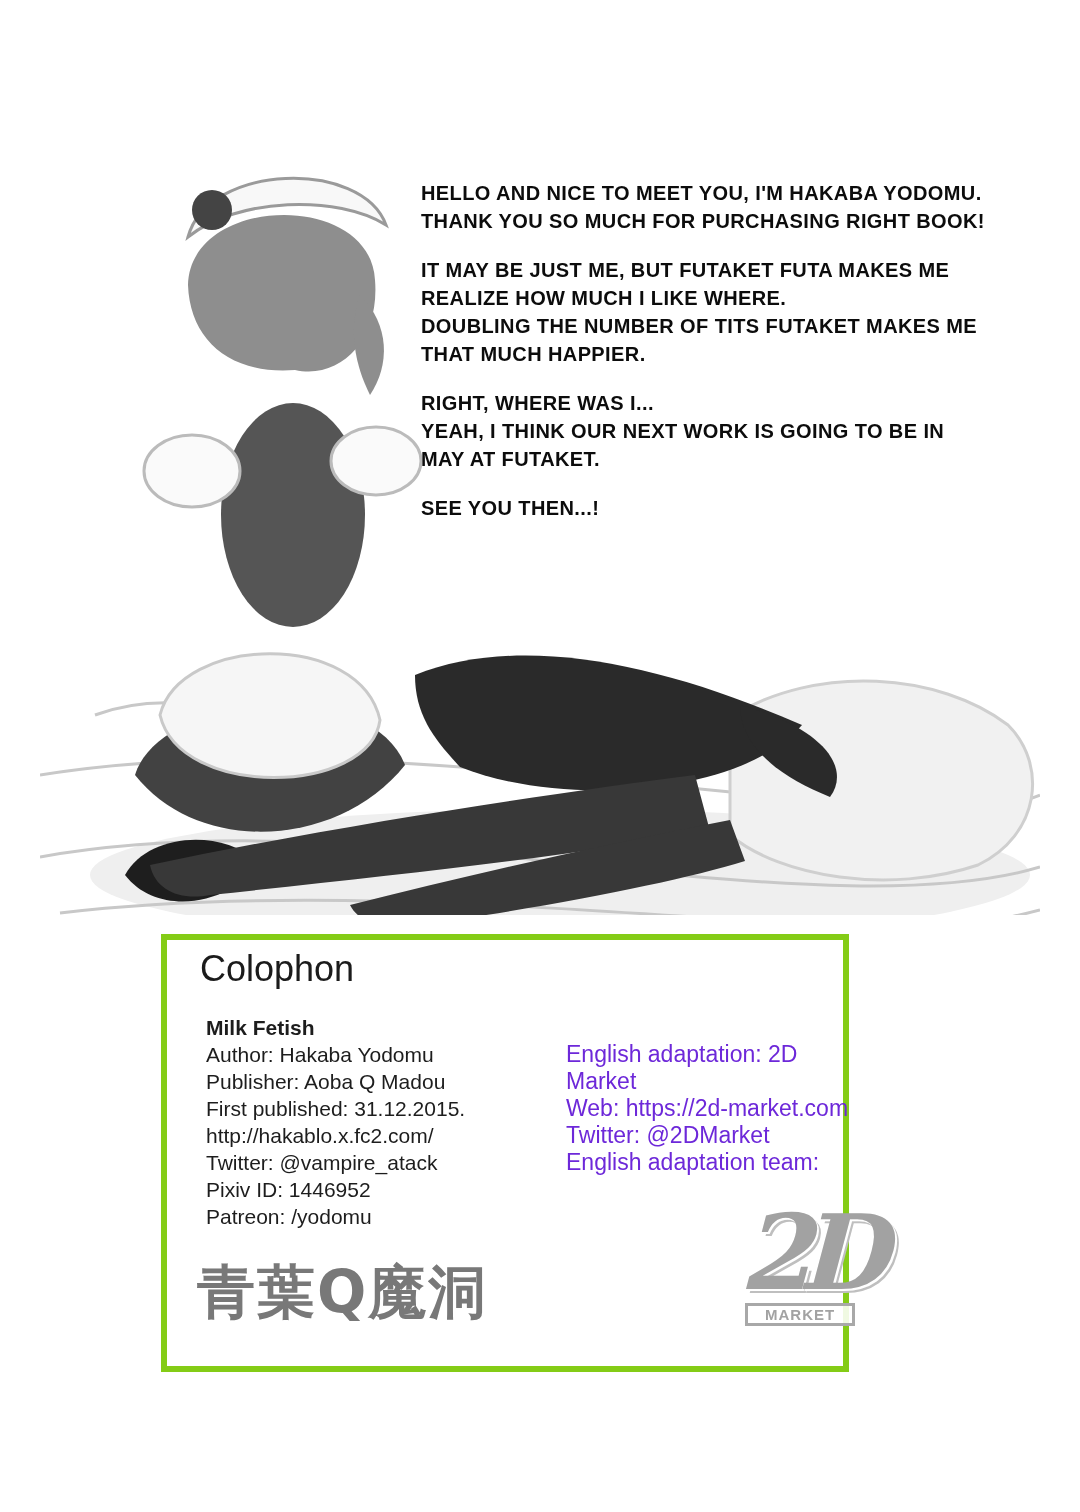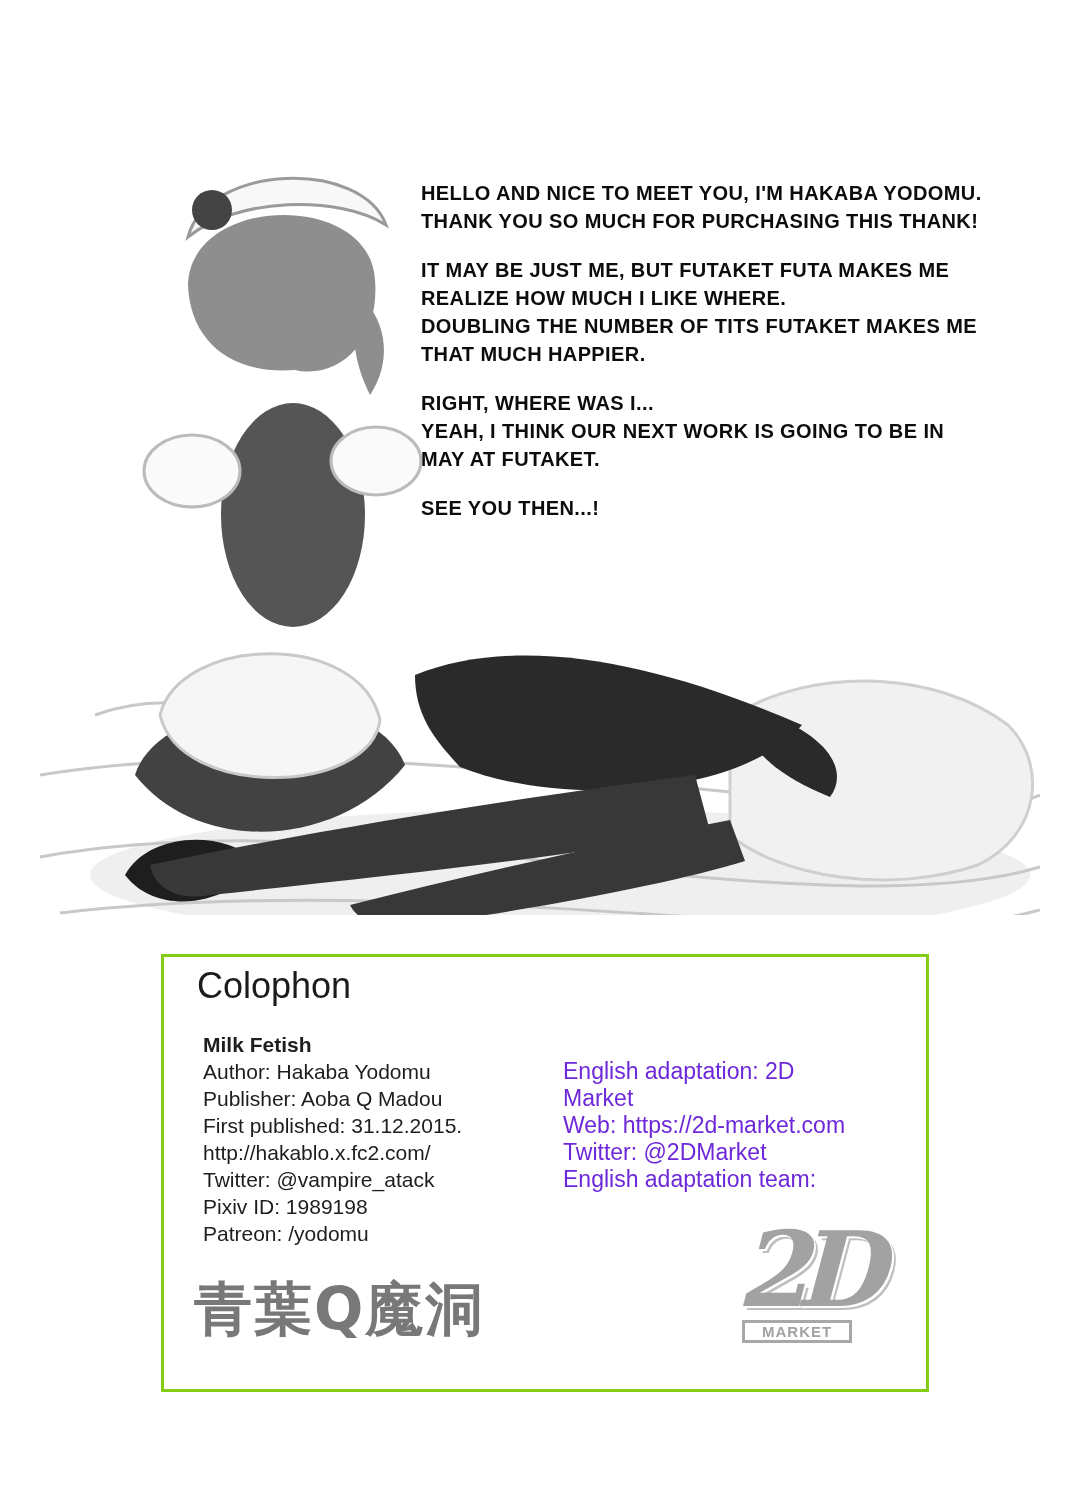--- a/index.html
+++ b/index.html
@@ -18,22 +18,22 @@
   
   .afterword{
     position:absolute;left:421px;top:179px;width:640px;z-index:2;
     font-weight:700;font-size:20px;line-height:28px;letter-spacing:0.4px;
     color:#0c0c0c;
   }
   .afterword .para{margin:0 0 21px 0;}
   .afterword .line{white-space:nowrap;}
   
   .colophon-box{
-    position:absolute;left:161px;top:954px;width:768px;height:438px;
-    border:3px solid #84cc16;box-sizing:border-box;background:#ffffff;z-index:3;
+    position:absolute;left:161px;top:934px;width:688px;height:438px;
+    border:6px solid #84cc16;box-sizing:border-box;background:#ffffff;z-index:3;
   }
   .colophon-title{
     position:absolute;left:33px;top:8px;
     font-size:36px;font-weight:400;color:#1b1b1b;
   }
   .col-left{
     position:absolute;left:39px;top:74px;
     font-size:21px;line-height:27px;color:#1d1d1d;
   }
   .col-left .book-title{font-weight:700;}
@@ -101,21 +101,21 @@
     <path fill="#2a2a2a" d="M 375 600 C 480 558, 620 588, 762 650 C 700 722, 520 732, 420 692 C 394 664, 375 640, 375 600 Z"></path>
     <path fill="#2a2a2a" d="M 700 630 C 782 652, 812 692, 790 722 C 740 702, 700 672, 700 630 Z"></path>
     <path fill="#383838" d="M 655 700 C 500 720, 300 750, 110 790 C 115 815, 140 826, 170 820 C 360 800, 540 780, 670 756 Z"></path>
     <path fill="#383838" d="M 690 745 C 560 770, 430 800, 310 830 C 320 850, 350 856, 380 850 C 520 830, 640 806, 705 786 Z"></path>
   </g>
 </svg>
 
 <div class="afterword">
   <div class="para">
       <div class="line">HELLO AND NICE TO MEET YOU, I'M HAKABA YODOMU.</div>
-      <div class="line">THANK YOU SO MUCH FOR PURCHASING THIS THANK!</div>
+      <div class="line">THANK YOU SO MUCH FOR PURCHASING RIGHT BOOK!</div>
     </div>
   <div class="para">
       <div class="line">IT MAY BE JUST ME, BUT FUTAKET FUTA MAKES ME</div>
       <div class="line">REALIZE HOW MUCH I LIKE WHERE.</div>
       <div class="line">DOUBLING THE NUMBER OF TITS FUTAKET MAKES ME</div>
       <div class="line">THAT MUCH HAPPIER.</div>
     </div>
   <div class="para">
       <div class="line">RIGHT, WHERE WAS I...</div>
       <div class="line">YEAH, I THINK OUR NEXT WORK IS GOING TO BE IN</div>
@@ -130,21 +130,21 @@
   <div class="colophon-title">Colophon</div>
 
   <div class="col-left">
     <div class="book-title">Milk Fetish</div>
     <div>
         <div class="line">Author: Hakaba Yodomu</div>
         <div class="line">Publisher: Aoba Q Madou</div>
         <div class="line">First published: 31.12.2015.</div>
         <div class="line">http://hakablo.x.fc2.com/</div>
         <div class="line">Twitter: @vampire_atack</div>
-        <div class="line">Pixiv ID: 1989198</div>
+        <div class="line">Pixiv ID: 1446952</div>
         <div class="line">Patreon: /yodomu</div>
       </div>
   </div>
 
   <div class="col-right">
     <div>
         <div class="line">English adaptation: 2D Market</div>
         <div class="line">Web: https://2d-market.com</div>
         <div class="line">Twitter: @2DMarket</div>
         <div class="line">English adaptation team:</div>

